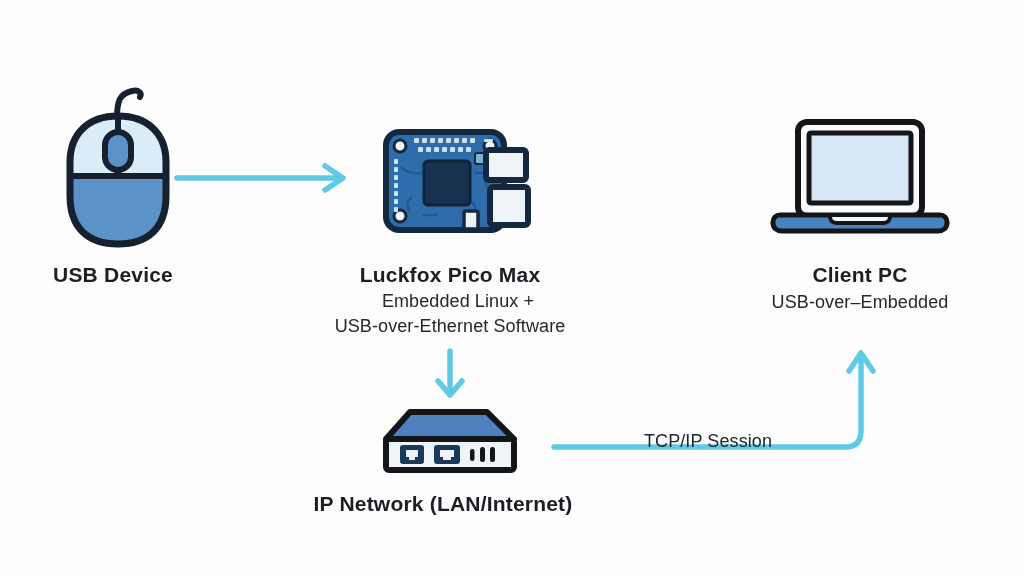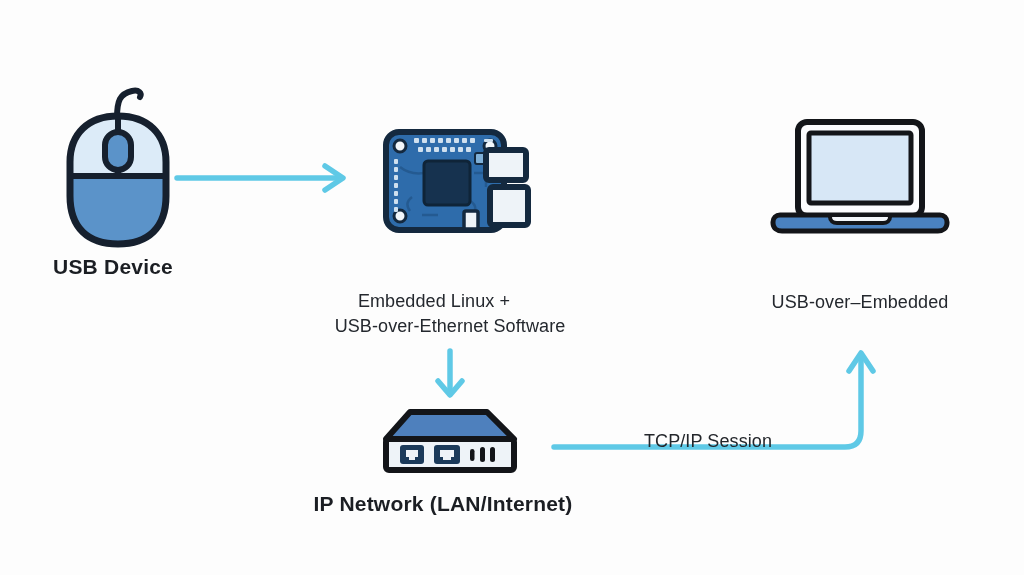--- a/index.html
+++ b/index.html
@@ -168,25 +168,27 @@
     <path d="M28,44 h12 v7 h-3 v3 h-6 v-3 h-3 Z" fill="#eef3f8"></path>
 
     <rect x="56" y="39" width="26" height="19" rx="3" fill="#1b3a5a"></rect>
     <path d="M62,44 h14 v7 h-3 v3 h-8 v-3 h-3 Z" fill="#eef3f8"></path>
 
     <rect x="92" y="43" width="4.5" height="12" rx="2.2" fill="#131519"></rect>
     <rect x="102" y="41" width="5" height="15" rx="2.5" fill="#131519"></rect>
     <rect x="112" y="41" width="5" height="15" rx="2.5" fill="#131519"></rect>
   </svg>
 
-  <div class="label" style="left:13px; top:254px; width:200px;">USB Device</div>
+  <div class="label" style="left:13px; top:262px; width:200px;">USB Device</div>
 
-  <div class="sublabel" style="left:284px; top:290px; width:300px;">Embedded Linux +</div>
+  <div class="label" style="left:300px; top:262px; width:300px;">Luckfox Pico Max</div>
+  <div class="sublabel" style="left:308px; top:290px; width:300px;">Embedded Linux +</div>
   <div class="sublabel" style="left:300px; top:315px; width:300px;">USB-over-Ethernet Software</div>
 
+  <div class="label" style="left:760px; top:262px; width:200px;">Client PC</div>
   <div class="sublabel" style="left:760px; top:291px; width:200px;">USB-over–Embedded</div>
 
   <div class="label" style="left:243px; top:491px; width:400px;">IP Network (LAN/Internet)</div>
 
 
   <div class="edge-label" style="left:583px; top:415px; width:250px;margin-top:16px;">TCP/IP Session</div>
 
 </div>
 
 </body></html>

